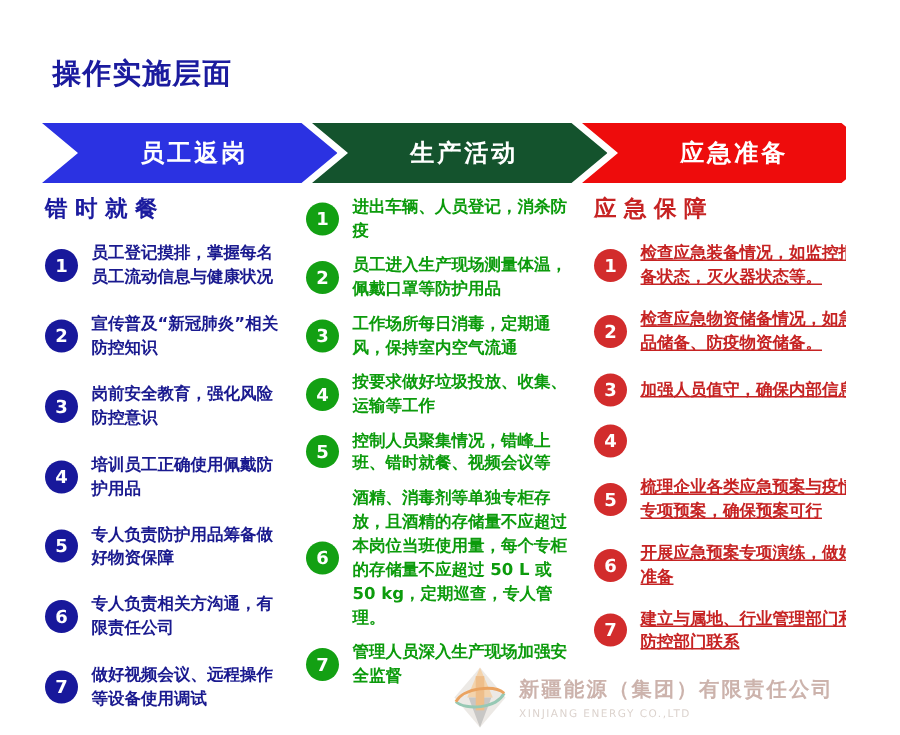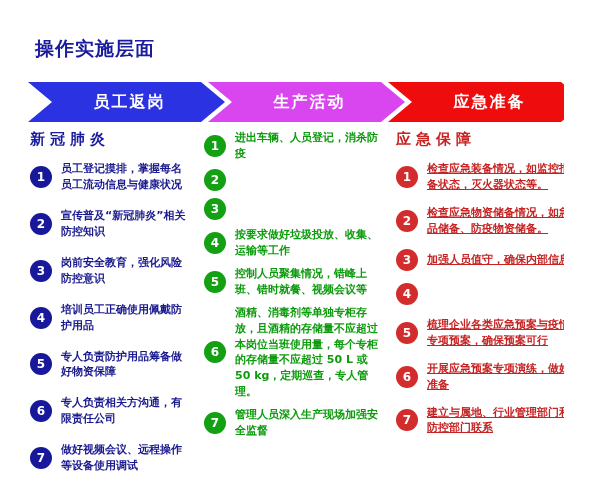--- a/index.html
+++ b/index.html
@@ -8,21 +8,21 @@
 
   .title{position:absolute;left:35px;top:36px;margin:0;font-size:19px;font-weight:bold;color:#1B1B9E;letter-spacing:1px;}
 
   
   .arrows{position:absolute;left:28px;top:82px;display:flex;}
   .arrow{width:197px;height:40px;display:flex;align-items:center;justify-content:center;
          clip-path:polygon(0 0, calc(100% - 24px) 0, 100% 50%, calc(100% - 24px) 100%, 0 100%, 24px 50%);
          color:#ffffff;font-size:16px;font-weight:bold;letter-spacing:2px;padding-left:6px;box-sizing:border-box;}
   .arrow + .arrow{margin-left:-17px;}
   .a1{background:#2B32E2;}
-  .a2{background:#d946ef;}
+  .a2{background:#14532d;}
   .a3{background:#EE0C0C;}
 
   
   .cols{position:absolute;left:30px;top:130px;display:flex;gap:12px;}
   .col{display:flex;flex-direction:column;}
   .c1{width:162px;}
   .c2{width:180px;}
   .c3{width:196px;}
   .col h2{margin:0 0 12px 0;font-size:15px;font-weight:bold;letter-spacing:5px;}
   .c1 h2{color:#1B1B9E;}
@@ -65,21 +65,21 @@
       <span>生产活动</span>
     </div>
     <div class="arrow a3">
       <span>应急准备</span>
     </div>
   </div>
 
   <div class="cols">
 
     <section class="col c1">
-      <h2>新冠肺炎</h2>
+      <h2>错时就餐</h2>
       <div class="item">
         <span class="badge">1</span>
         <p>员工登记摸排，掌握每名员工流动信息与健康状况</p>
       </div>
       <div class="item">
         <span class="badge">2</span>
         <p>宣传普及“新冠肺炎”相关防控知识</p>
       </div>
       <div class="item">
         <span class="badge">3</span>
@@ -103,23 +103,25 @@
       </div>
     </section>
 
     <section class="col c2">
       <div class="item">
         <span class="badge">1</span>
         <p>进出车辆、人员登记，消杀防疫</p>
       </div>
       <div class="item">
         <span class="badge">2</span>
+        <p>员工进入生产现场测量体温，佩戴口罩等防护用品</p>
       </div>
       <div class="item">
         <span class="badge">3</span>
+        <p>工作场所每日消毒，定期通风，保持室内空气流通</p>
       </div>
       <div class="item">
         <span class="badge">4</span>
         <p>按要求做好垃圾投放、收集、运输等工作</p>
       </div>
       <div class="item">
         <span class="badge">5</span>
         <p>控制人员聚集情况，错峰上班、错时就餐、视频会议等</p>
       </div>
       <div class="item">
@@ -158,14 +160,28 @@
         <p>开展应急预案专项演练，做好应急准备</p>
       </div>
       <div class="item">
         <span class="badge">7</span>
         <p>建立与属地、行业管理部门和医疗防控部门联系</p>
       </div>
     </section>
 
   </div>
 
+  <div class="footer">
+    <svg class="logo" viewBox="0 0 40 44">
+      <polygon points="20,1 38,22 20,43 2,22" fill="#EBE7E3"></polygon>
+      <polygon points="20,1 29,22 11,22" fill="#F2CFA4"></polygon>
+      <polygon points="20,43 12,22 28,22" fill="#C3C1BF"></polygon>
+      <rect x="17" y="7" width="6" height="24" fill="#EDB77E"></rect>
+      <path d="M3,25 C10,31 31,30 37,19" stroke="#8CC4AC" stroke-width="2" fill="none"></path>
+      <path d="M37,19 C30,13 9,15 3,25" stroke="#E89A50" stroke-width="2" fill="none"></path>
+    </svg>
+    <div class="f-text">
+      <span class="f-cn">新疆能源（集团）有限责任公司</span>
+      <span class="f-en">XINJIANG ENERGY CO.,LTD</span>
+    </div>
+  </div>
 
 </div>
 
 </body></html>

